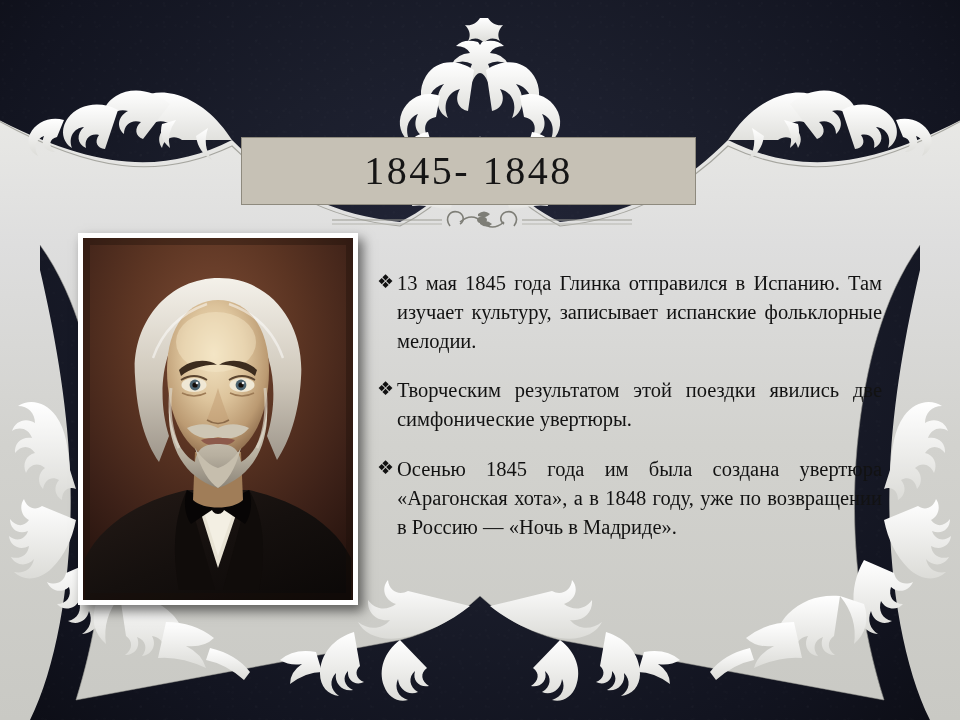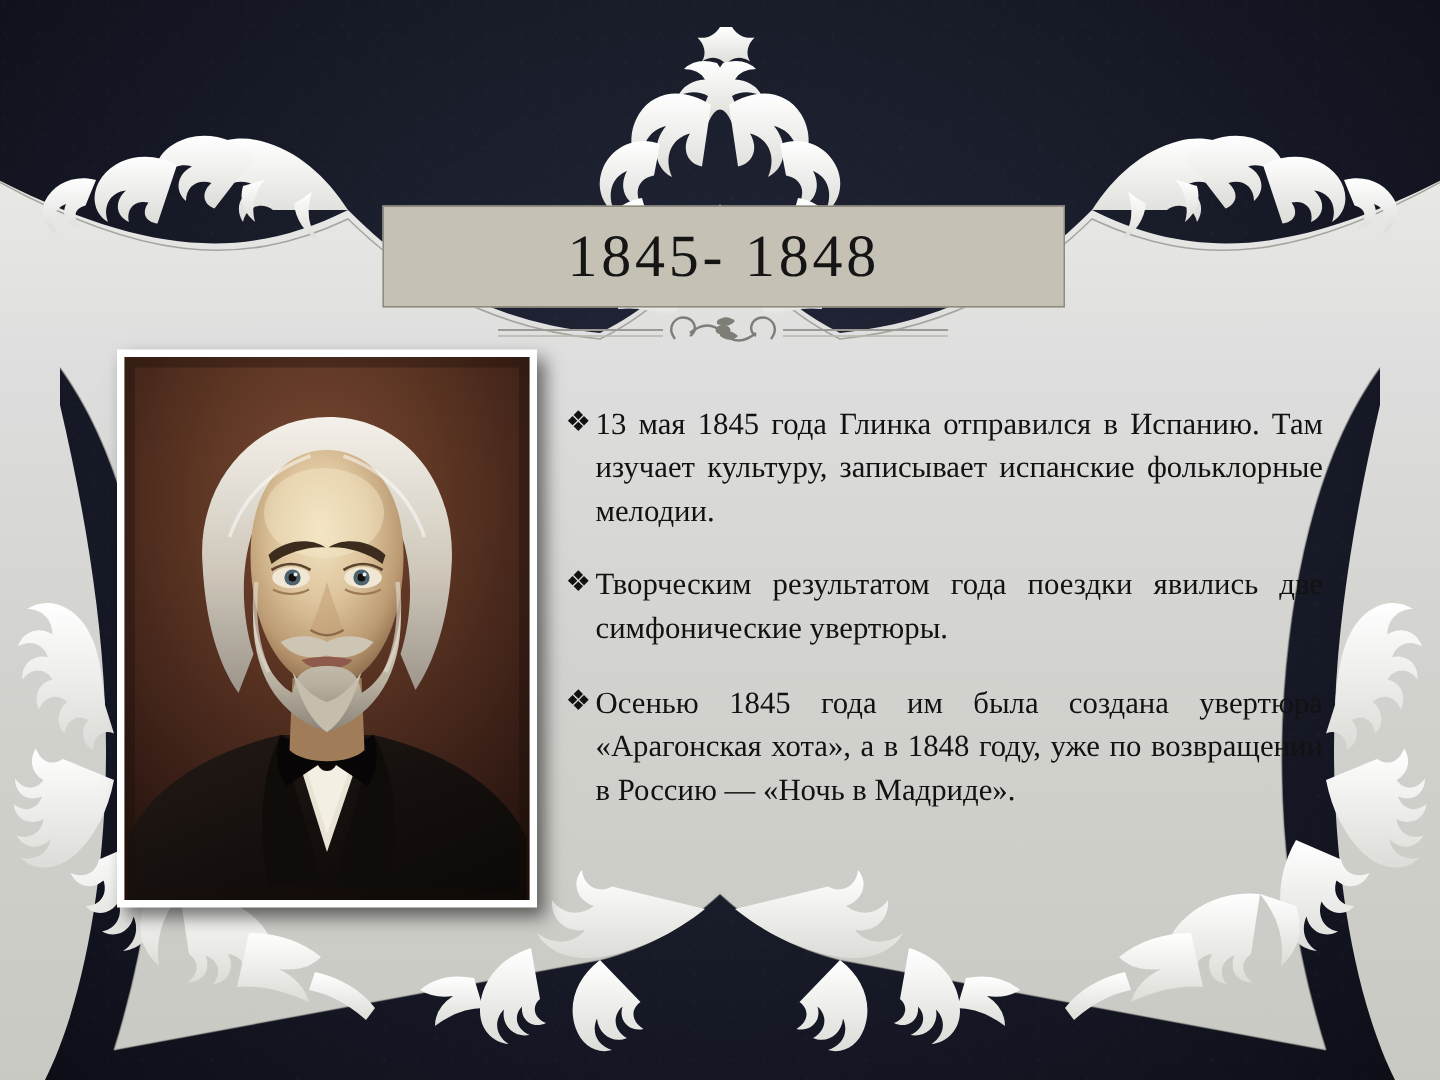--- a/index.html
+++ b/index.html
@@ -22,21 +22,21 @@
       radial-gradient(circle at 68% 28%, rgba(255,255,255,.045) 0 1px, transparent 1.6px),
       radial-gradient(circle at 85% 74%, rgba(255,255,255,.04) 0 1px, transparent 1.6px),
       radial-gradient(circle at 24% 88%, rgba(255,255,255,.04) 0 1px, transparent 1.6px);
     background-size:23px 19px,31px 27px,17px 21px,29px 23px,19px 29px;
   }
   
   .panel-wrap{position:absolute;left:0;top:0;width:960px;height:720px;}
   .panel-svg{position:absolute;left:0;top:0;}
   
   .title-box{
-    position:absolute;left:255px;top:137px;width:455px;height:68px;
+    position:absolute;left:241px;top:137px;width:455px;height:68px;
     background:#c6c1b5;
     border:1px solid #8e8a7e;
     box-sizing:border-box;
     display:flex;align-items:center;justify-content:center;
   }
   .title-text{
     font-size:40px;color:#151515;letter-spacing:2.5px;
     font-family:"Liberation Serif","DejaVu Serif",serif;
     line-height:1;white-space:nowrap;
   }
@@ -386,21 +386,21 @@
     </div>
   </div>
 
   <div class="content">
     <p class="para">
       <span class="bullet">❖</span>
       <span>13 мая 1845 года Глинка отправился в Испанию. Там изучает культуру, записывает испанские фольклорные мелодии.</span>
     </p>
     <p class="para">
       <span class="bullet">❖</span>
-      <span>Творческим результатом года поездки явились две симфонические увертюры.</span>
+      <span>Творческим результатом этой поездки явились две симфонические увертюры.</span>
     </p>
     <p class="para">
       <span class="bullet">❖</span>
       <span>Осенью 1845 года им была создана увертюра «Арагонская хота», а в 1848 году, уже по возвращении в Россию — «Ночь в Мадриде».</span>
     </p>
   </div>
 
 </div>
 
 </body></html>

